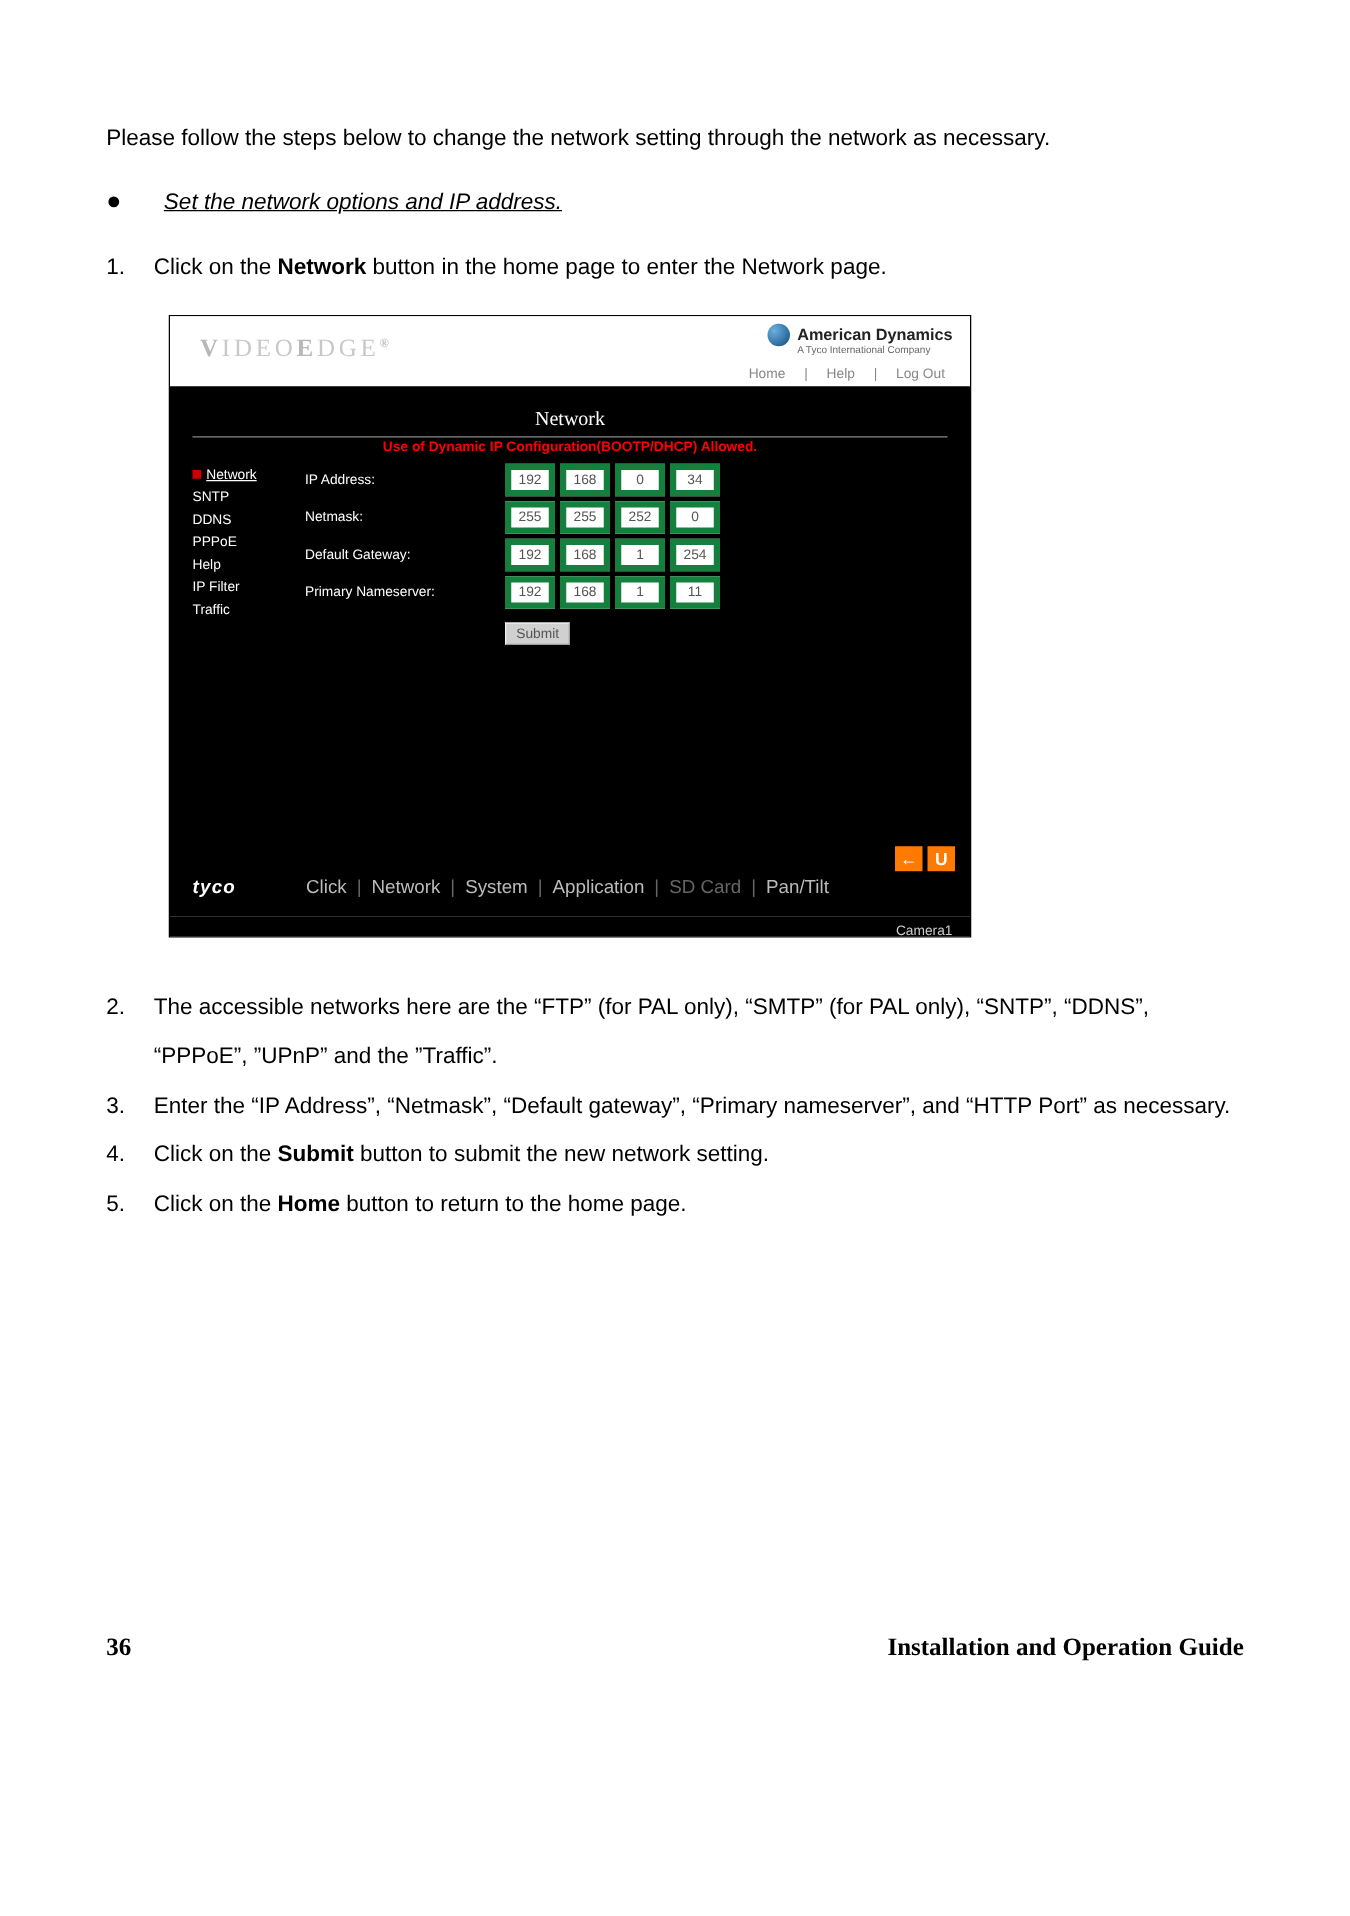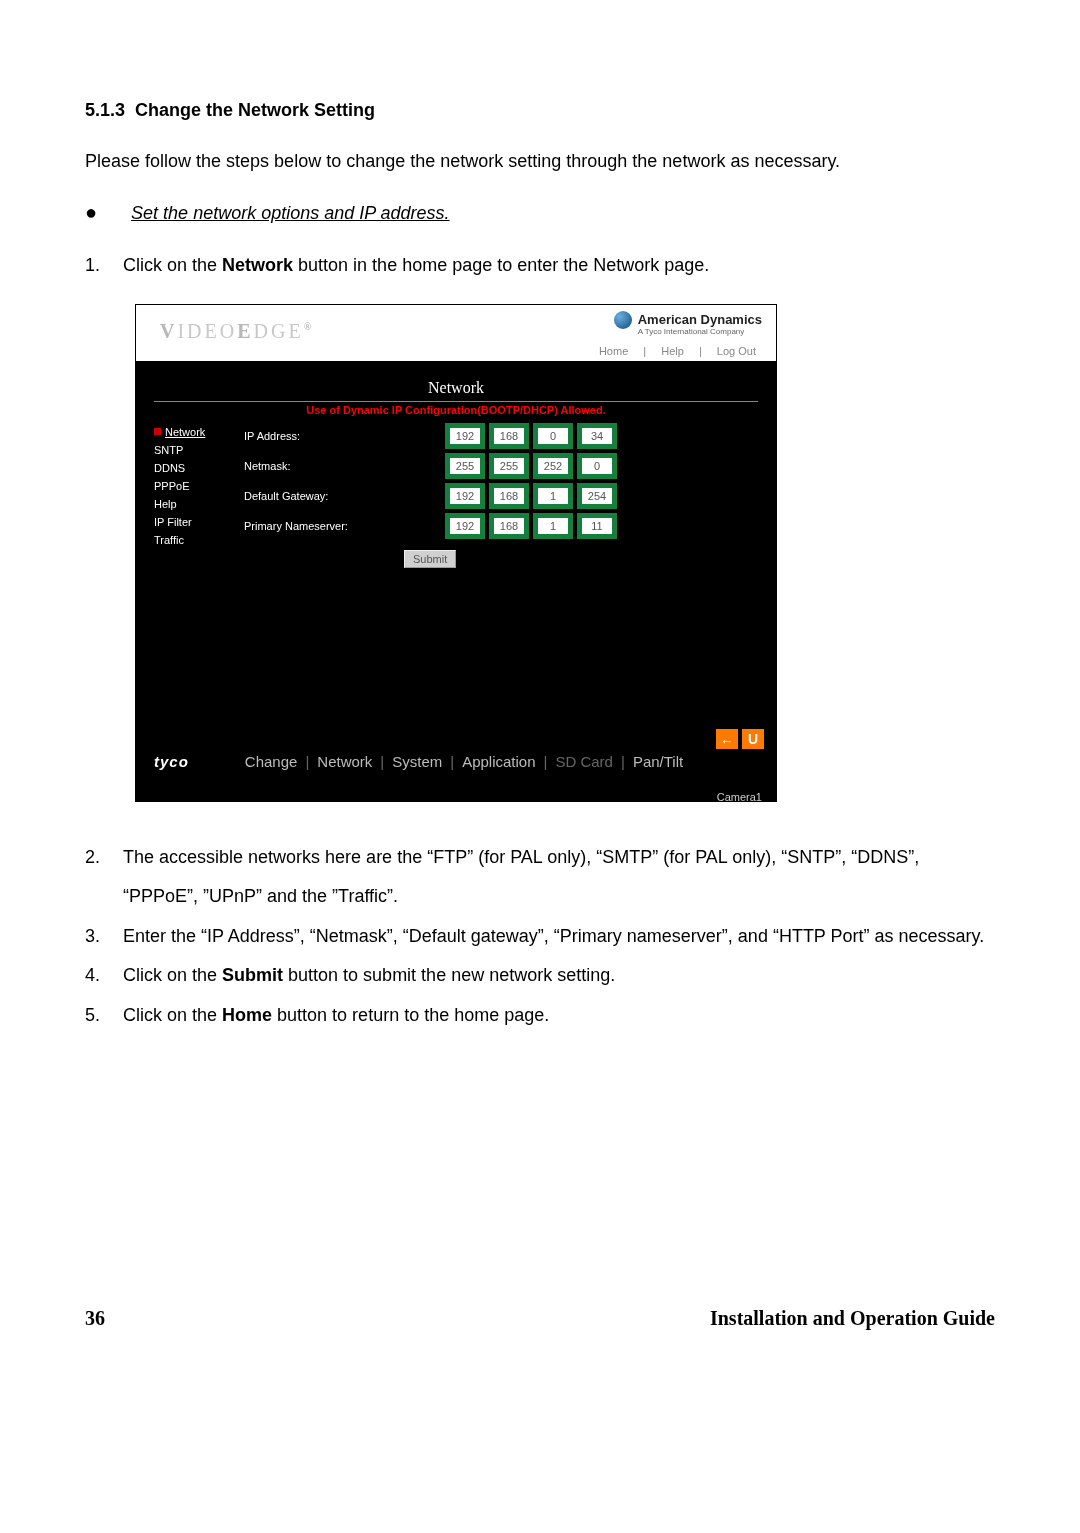--- a/index.html
+++ b/index.html
@@ -151,21 +151,20 @@
   .side-nav div { margin-bottom:6px; }
   .form-area {
     flex:1;
     padding-left: 16px;
   }
   .form-row {
     display:flex;
     align-items:center;
     margin-bottom: 10px;
     height: 20px;
-    gap: 41px;
   }
   .form-label {
     width: 160px;
     color:#fff;
     font-size:11px;
   }
   .ip-inputs { display:flex; gap:4px; }
   input.octet, input.port {
     width: 30px; height:16px;
     background:#fff; border:5px solid #15803d;
@@ -231,23 +230,20 @@
     font-family: "Times New Roman", serif;
     font-size: 20px;
     font-weight:bold;
   }
 </style>
 </head>
 <body>
 
 <div class="page">
 
-  <div class="section-heading">
-    <span>5.1.3</span>&nbsp;&nbsp;<span>Change the Network Setting</span>
-  </div>
 
   <div class="intro-line">Please follow the steps below to change the network setting through the network as necessary.</div>
 
   <div class="bullet-row">
     <span class="bullet-dot">●</span>
     <span class="bullet-text">Set the network options and IP address.</span>
   </div>
 
   <div class="num-list">
     <div class="num-row">
@@ -338,21 +334,21 @@
 
       <div class="orange-badge">
         <div class="ob">
             <span>←</span>
           </div>
         <div class="ob">U</div>
       </div>
 
       <div class="bottom-bar">
         <span class="tyco">tyco</span>
-        <span class="bcell">Change</span>
+        <span class="bcell">Click</span>
           <span class="sep">|</span>
         <span class="bcell">Network</span>
           <span class="sep">|</span>
         <span class="bcell">System</span>
           <span class="sep">|</span>
         <span class="bcell">Application</span>
           <span class="sep">|</span>
         <span class="bcell" style="color:#666">SD Card</span>
           <span class="sep">|</span>
         <span class="bcell">Pan/Tilt</span>

